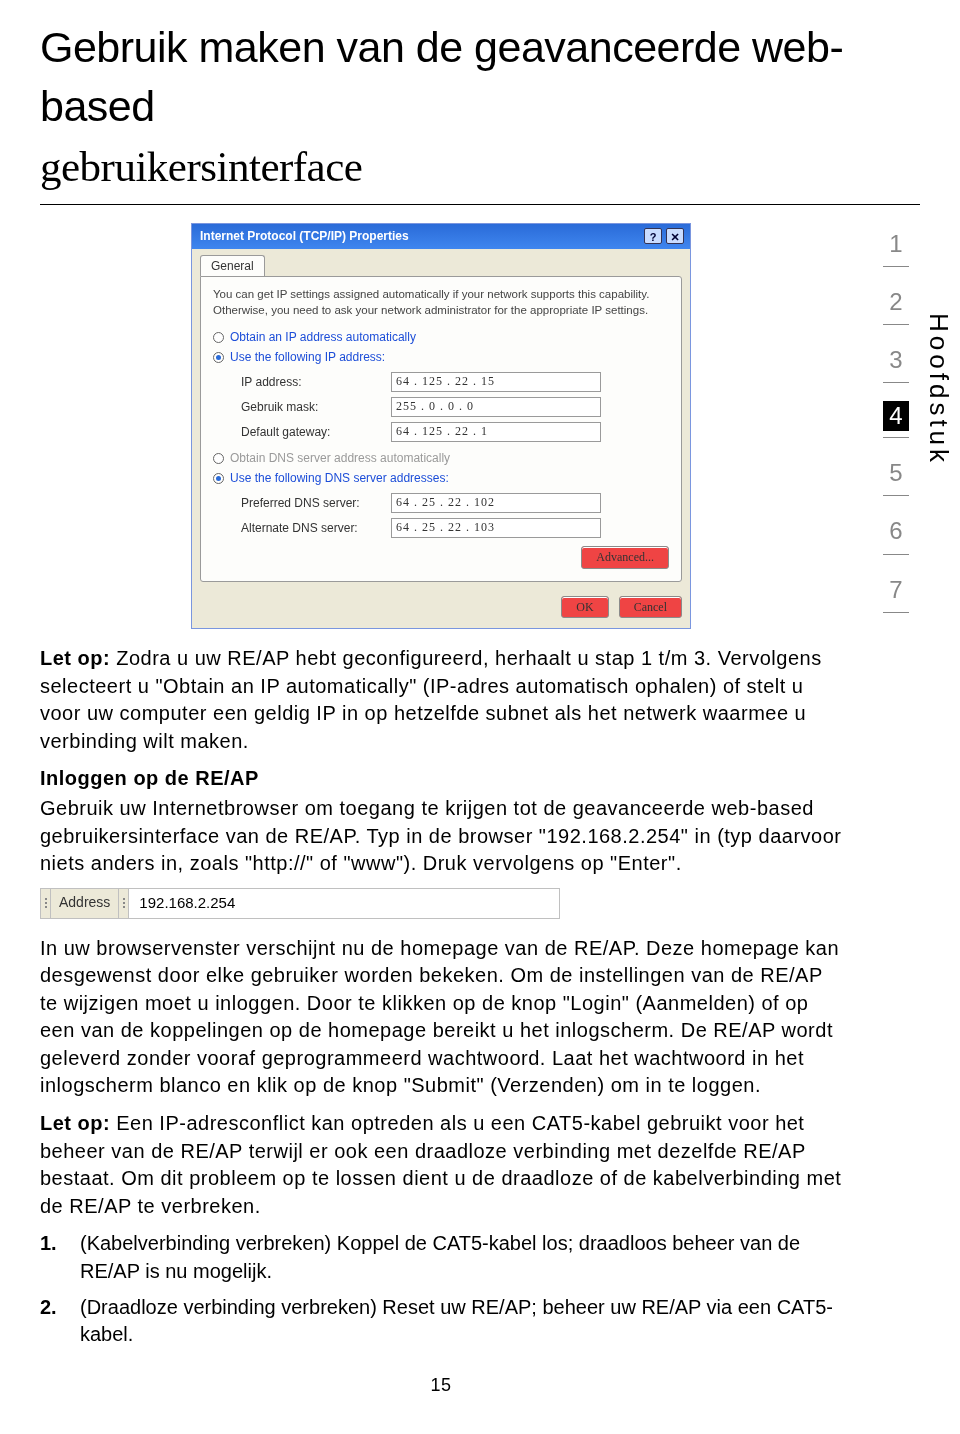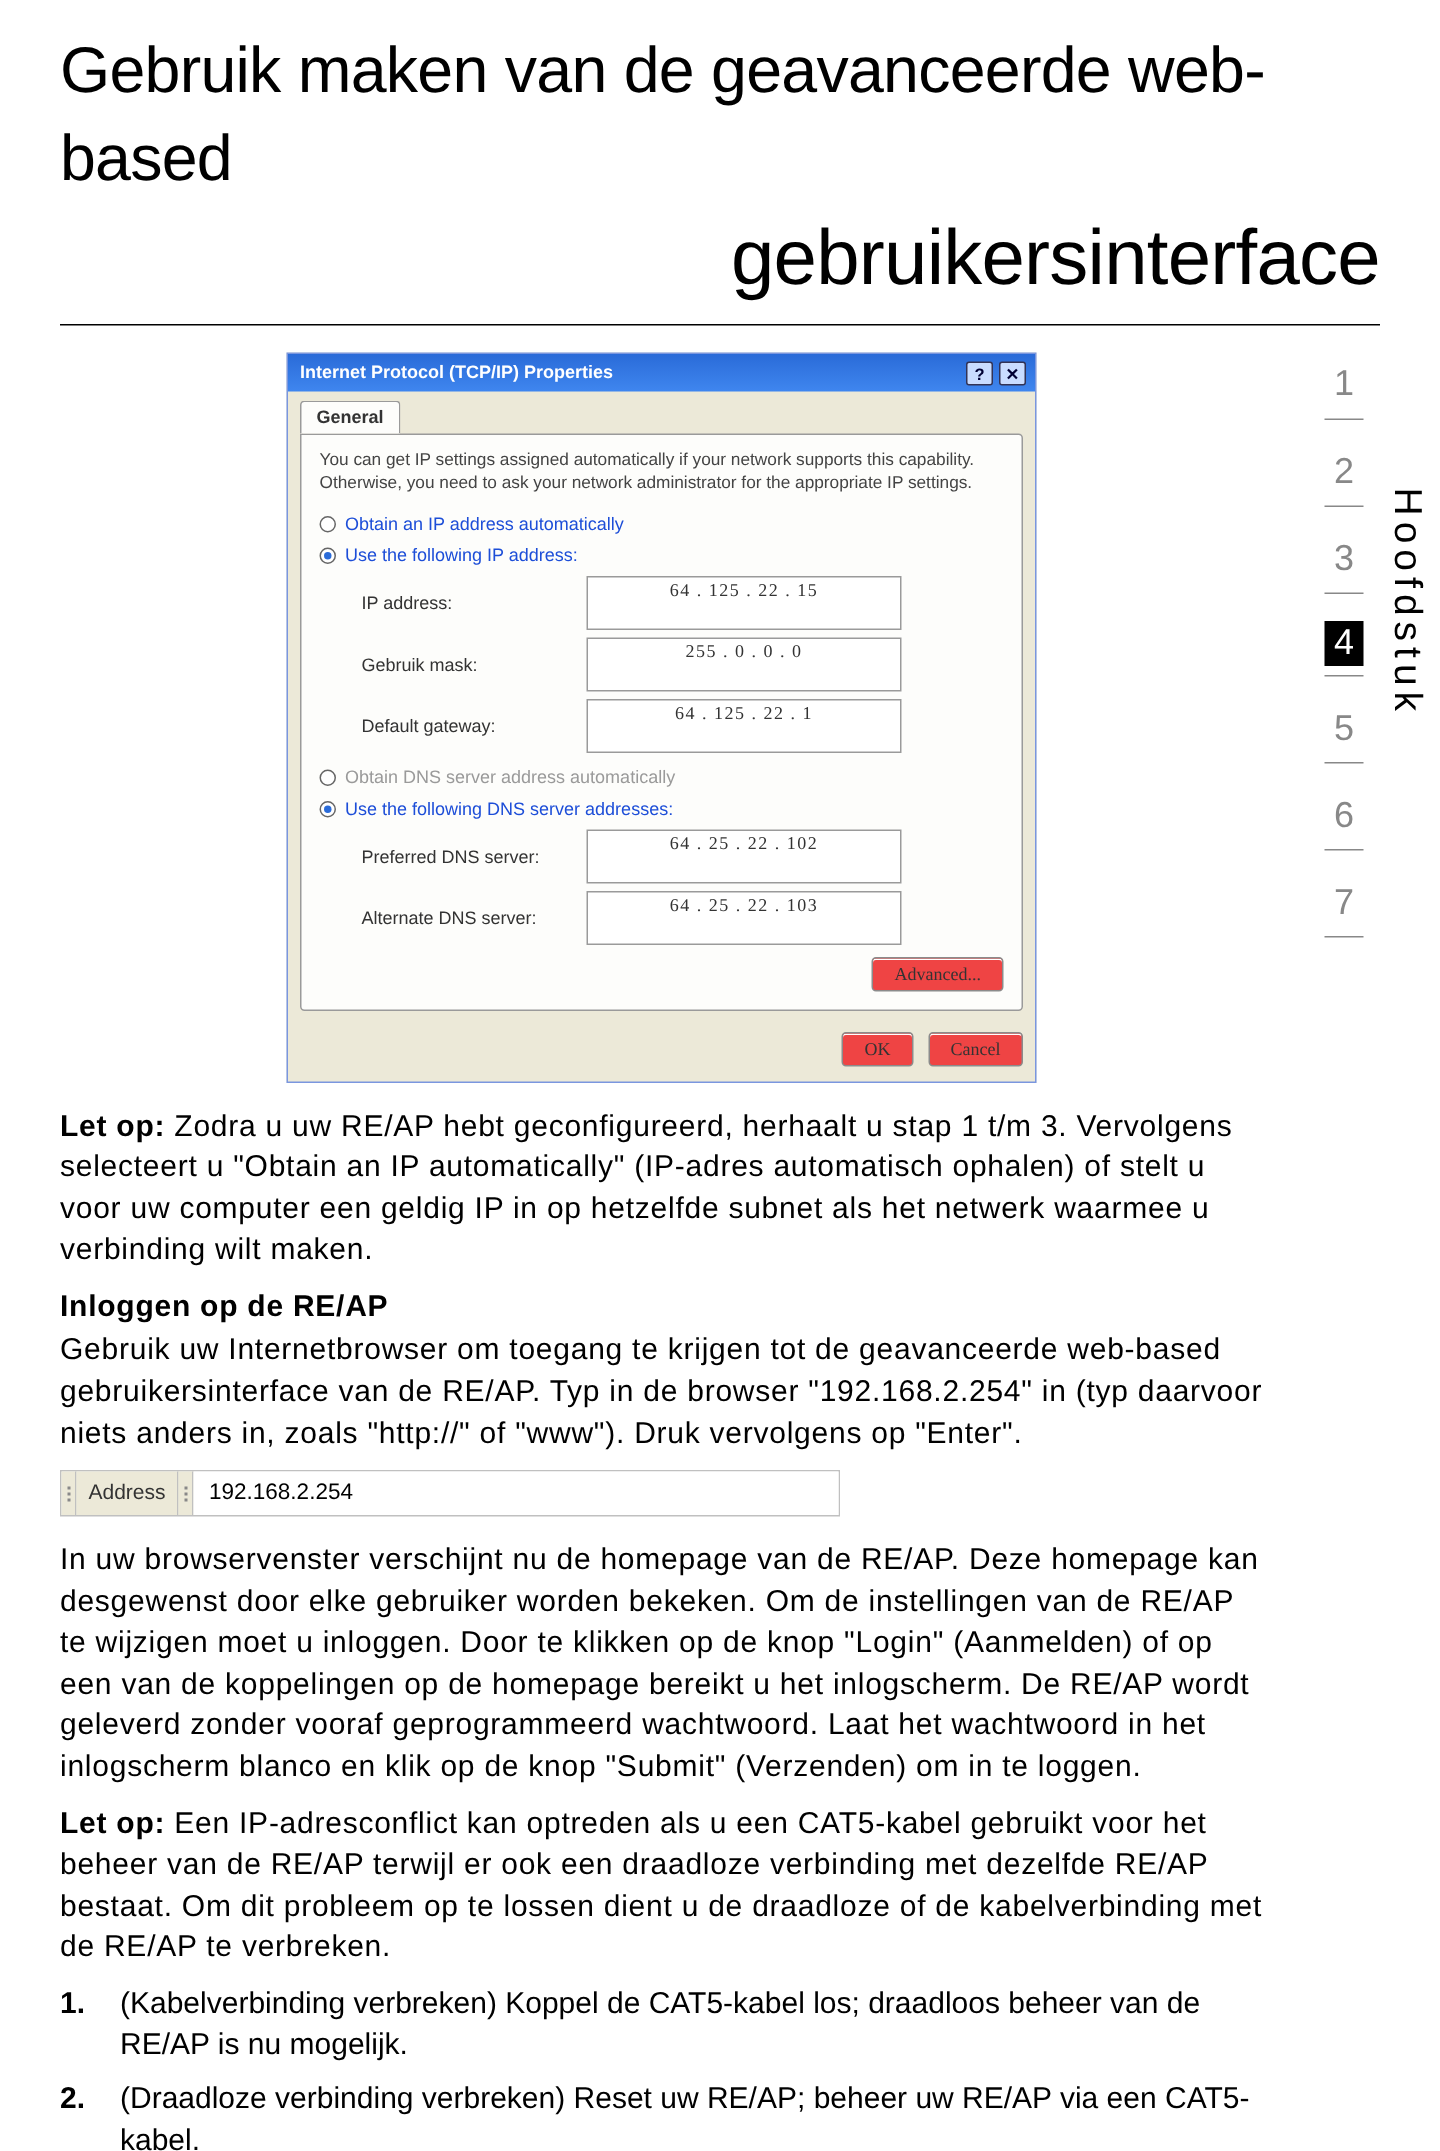--- a/index.html
+++ b/index.html
@@ -1,41 +1,41 @@
 <!DOCTYPE html>
 <html><head>
 <meta charset="utf-8">
 <style>
   * { margin: 0; padding: 0; box-sizing: border-box; }
   body { font-family: Arial, Helvetica, sans-serif; background: #fff; color: #000; width: 960px; margin: 0 auto; padding: 18px 40px 30px 40px; font-size: 20px; line-height: 1.38; }
   .h1-line1 { font-family: "Arial Narrow", Arial, sans-serif; font-stretch: condensed; font-size: 43px; font-weight: 400; letter-spacing: -0.5px; }
-  .h1-line2 { font-family: Liberation Sans, sans-serif; font-stretch: condensed; font-size: 52px; font-weight: 400; letter-spacing: -0.5px; text-align: right; }
+  .h1-line2 { font-family: Liberation Serif, serif; font-stretch: condensed; font-size: 43px; font-weight: 400; letter-spacing: -0.5px; }
   .header-rule { border: 0; border-top: 1.5px solid #000; margin-top: 8px; margin-bottom: 18px; width: 100%; }
   .body-wrap { position: relative; }
   .sidebar { position: absolute; right: -6px; top: 4px; width: 60px; text-align: center; }
   .sidebar .num { font-family: "Arial Narrow", Arial, sans-serif; font-size: 24px; color: #888; margin: 0 auto 6px auto; }
   .sidebar .num.cur { color: #fff; background: #000; display:inline-block; width:26px; height:30px; line-height:30px; }
   .sidebar .div { width: 26px; height: 0; border-top: 1.5px solid #888; margin: 0 auto 18px auto; }
   .sidebar .label { font-family: "Arial Narrow", Arial, sans-serif; font-size: 26px; writing-mode: vertical-rl; text-orientation: mixed; letter-spacing: 4px; position:absolute; top:86px; right:-30px; }
   .maincol { margin-right: 78px; }
   .dialog { width: 500px; margin: 0 auto 16px auto; background:#ece9d8; border:1px solid #7a96df; font-family: Tahoma, sans-serif; font-size:12px; color:#333; }
   .dlg-title { background: linear-gradient(#2a6bd8,#3f86ef); color:#fff; padding:4px 6px 4px 8px; font-weight:bold; display:flex; justify-content:space-between; align-items:center; }
   .dlg-title .tbtns { display:flex; gap:4px; }
   .dlg-title .tb { width:18px; height:16px; background:#c9dcff; color:#003; text-align:center; font-size:11px; line-height:16px; border:1px solid #335; border-radius:2px; }
-  .tabbar { display:flex; padding: 6px 24px 0 8px; font-weight: bold; }
+  .tabbar { display:flex; padding: 6px 24px 0 8px; }
   .tab { background:#fdfdfb; border:1px solid #9a9a9a; border-bottom:none; padding:2px 10px; border-radius:3px 3px 0 0; font-size:12px; }
   .tabbody { margin:0 8px 8px 8px; background:#fdfdfb; border:1px solid #9a9a9a; padding:10px 12px 12px 12px; border-radius:0 3px 3px 3px; }
   .tabbody .intro { font-size:11.5px; color:#444; margin-bottom:10px; }
   .radio-row { display:flex; align-items:center; gap:6px; margin:4px 0; font-size:12px; color:#1d4ed8; }
   .radio-row.disabled { color:#9a9a9a; }
   .radio { width:11px; height:11px; border-radius:50%; border:1px solid #666; background:#fff; position:relative; }
   .radio.sel::after{content:""; position:absolute; left:2px; top:2px; width:5px; height:5px; border-radius:50%; background:#2a6bd8;}
   .netgrid { margin:6px 0 8px 28px; display:grid; grid-template-columns: 150px 210px; row-gap:5px; align-items:center; }
   .netgrid .lbl { font-size:12px; color:#333; }
-  .ipbox { border:1px solid #9a9a9a; background:#fff; height:36px; padding:0 16px; font-family: Tahoma; font-size:12px; letter-spacing:1px; text-align:center; }
+  .ipbox { border:1px solid #9a9a9a; background:#fff; height:20px; padding:0 4px; font-family: Tahoma; font-size:12px; letter-spacing:1px; }
   .dlg-btnrow { display:flex; justify-content:flex-end; gap:10px; padding:6px 8px 10px 0; }
   .wbtn { background:#ef4444; border:1px solid #8b8b8b; border-radius:3px; padding:2px 14px; font-family:Tahoma; font-size:12px; box-shadow: 0 1px 0 #fff inset; }
   p { margin-bottom: 6px; letter-spacing: 0.5px; }
   .para-block { margin-bottom: 10px; }
   .bold { font-weight: bold; }
   .subhead { font-weight: bold; letter-spacing: 0.5px; margin-bottom: 2px; }
   .addrbar { width:520px; border:1px solid #c0c0c0; margin:10px 0 16px 0; display:flex; align-items:stretch; font-family:Tahoma, sans-serif; }
   .addrbar .grip { width:10px; background:#ece9d8; border-right:1px solid #c0c0c0; display:flex; flex-direction:column; justify-content:center; align-items:center; gap:2px; }
   .grip .d { width:2px; height:2px; background:#888; }
   .addrbar .albl { background:#ece9d8; padding:4px 8px; font-size:14px; color:#333; border-right:1px solid #c0c0c0;}

